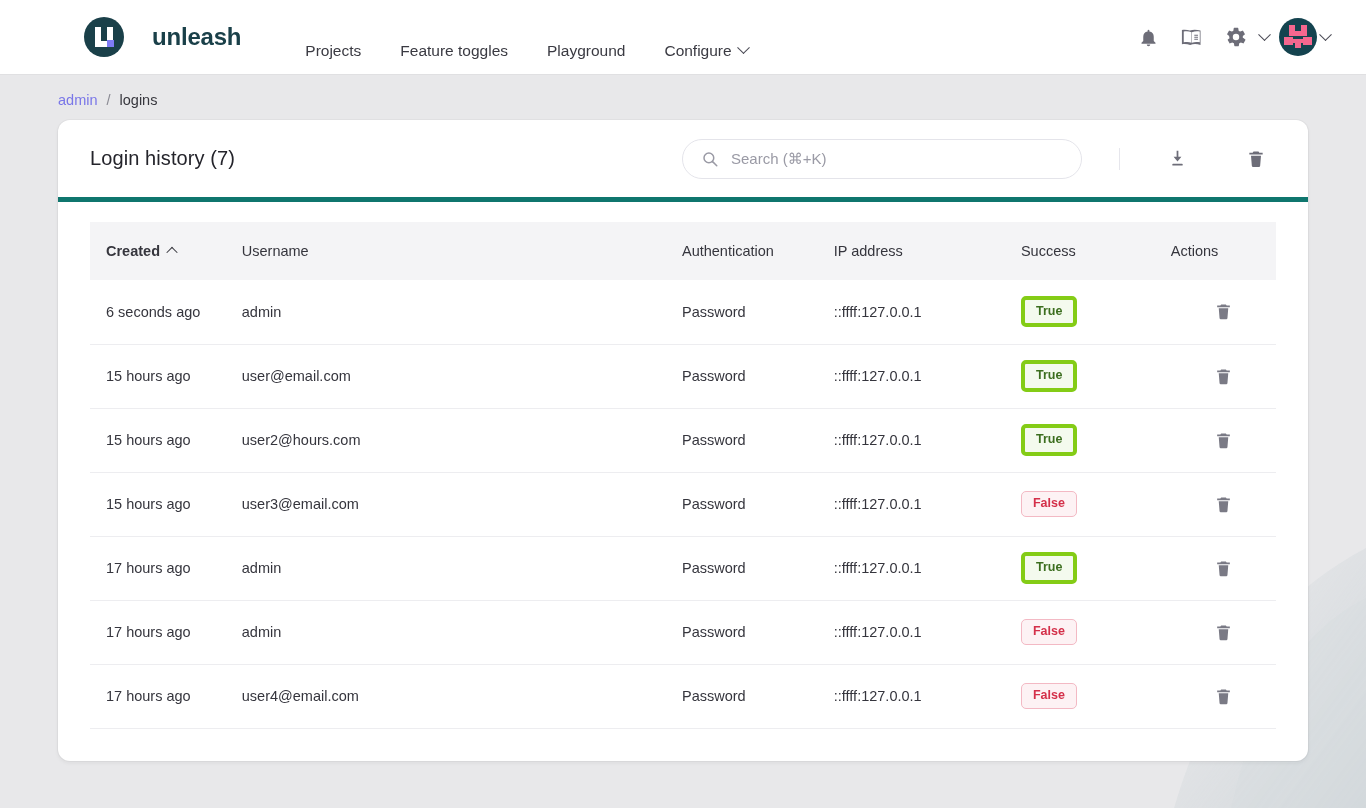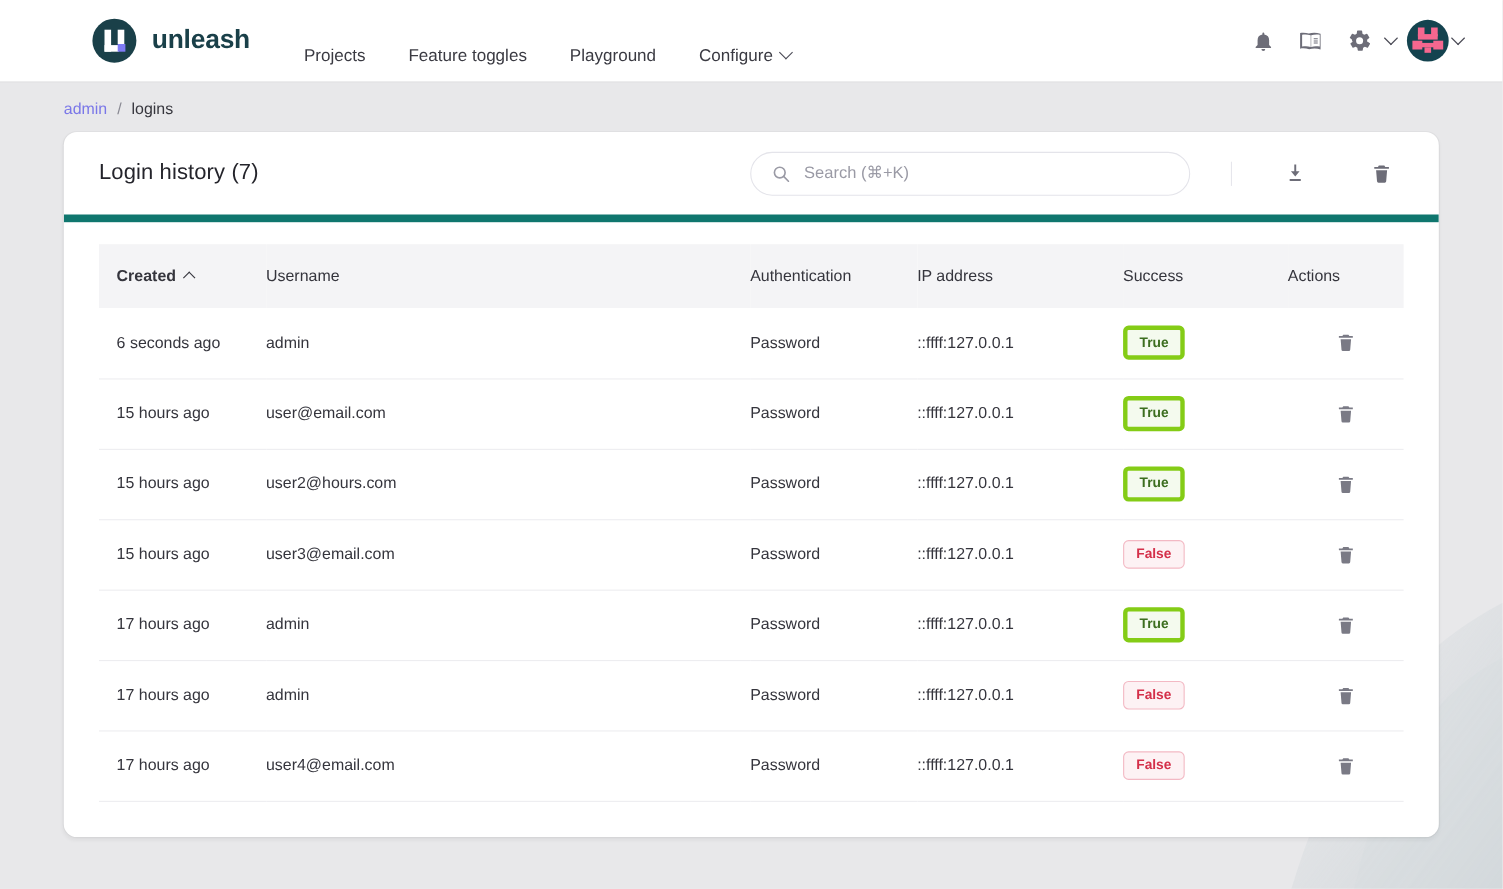--- a/index.html
+++ b/index.html
@@ -25,21 +25,21 @@
   .topbar {
     position: relative;
     height: 74px;
     background: #fff;
     display: flex;
     align-items: center;
     padding: 0 36px 0 84px;
     z-index: 3;
     box-shadow: 0 1px 0 rgba(0,0,0,.03);
   }
-  .brand { display: flex; align-items: center; gap: 14px; margin-right: 36px; justify-content: center; }
+  .brand { display: flex; align-items: center; gap: 28px; margin-right: 51px; justify-content: center; }
   .brand-mark {
     width: 40px; height: 40px; border-radius: 50%;
     background: #1a4049;
     position: relative; flex: none;
   }
   .brand-mark .u-left {
     position: absolute; left: 11px; top: 10px;
     width: 6px; height: 20px; background: #fff;
   }
   .brand-mark .u-bottom {
@@ -105,21 +105,21 @@
     margin: 0 58px;
     background: #fff;
     border-radius: 12px;
     box-shadow: 0 2px 4px rgba(32,32,41,.06), 0 0 0 1px rgba(32,32,41,.03);
     overflow: hidden;
   }
   .card-header {
     height: 82px;
     display: flex; align-items: center;
     padding: 0 32px 0 32px;
-    border-bottom: 7px solid #0f766e;
+    border-bottom: 5px solid #0f766e;
   }
   .card-title {
     font-size: 20px; color: #24242b; font-weight: 400;
     letter-spacing: .1px;
   }
   .header-right { margin-left: auto; display: flex; align-items: center; gap: 13px; }
   .searchbox {
     width: 400px; height: 40px;
     border: 1px solid #e4e4ea; border-radius: 100px;
     display: flex; align-items: center; gap: 10px;

